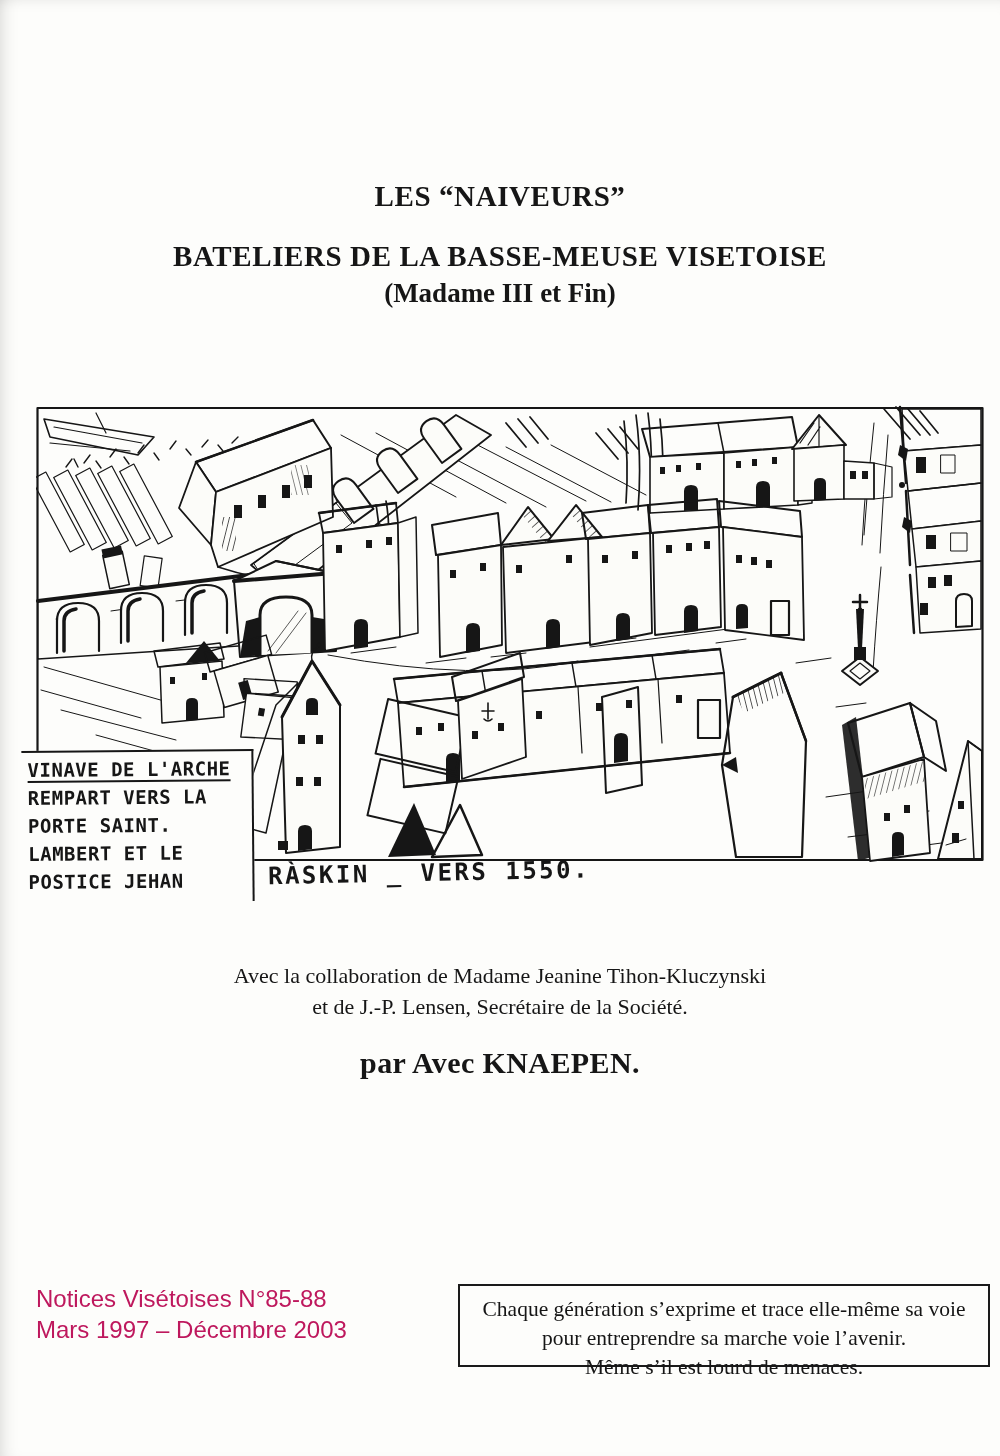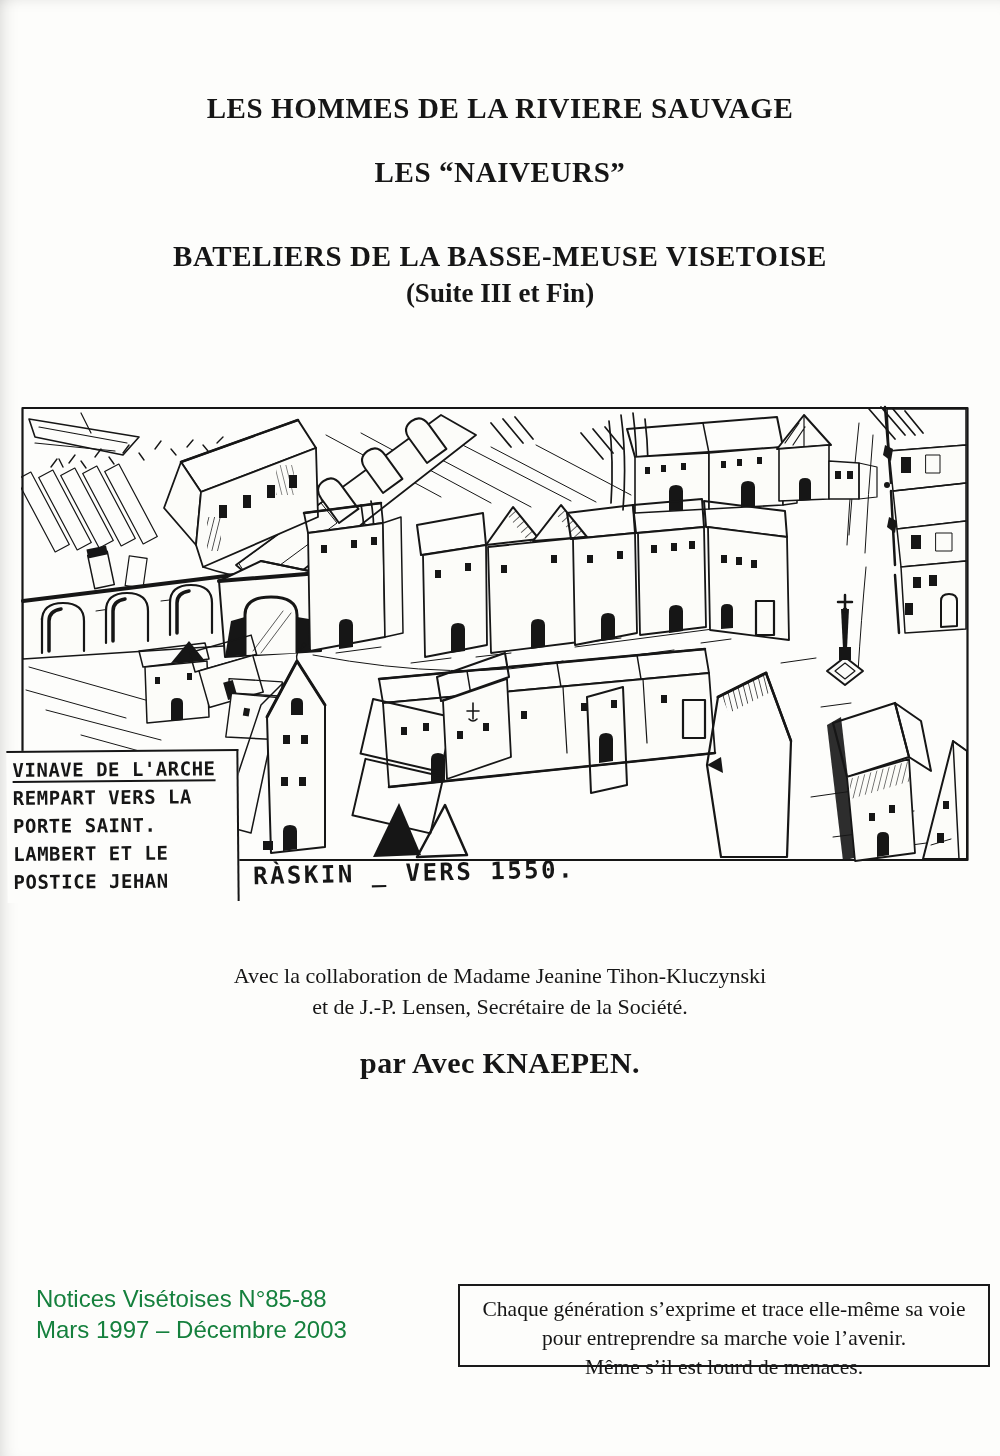--- a/index.html
+++ b/index.html
@@ -8,63 +8,62 @@
     background:#fdfdfb;color:#161616;overflow:hidden;
     font-family:"Liberation Serif",serif;
     box-shadow:inset 14px 0 20px -16px rgba(0,0,0,.22), inset 0 12px 16px -14px rgba(0,0,0,.10);
   }
   .ctr{position:absolute;left:0;width:100%;text-align:center;}
   .title{font-weight:bold;font-size:29px;letter-spacing:.6px;}
   .title-sub{font-weight:bold;font-size:27px;}
   .collab{font-size:22px;line-height:31px;}
   .author{font-weight:bold;font-size:30px;letter-spacing:.4px;}
 
-  .figure{position:absolute;left:21px;top:405px;width:950px;height:478px;}
+  .figure{position:absolute;left:36px;top:405px;width:950px;height:478px;}
   .figure svg{position:absolute;left:0;top:0;}
 
   .annotation{
     position:absolute;left:-14px;top:345px;width:232px;height:152px;box-sizing:border-box;
     background:#fdfdfb;border-top:2px solid #161616;border-right:2px solid #161616;
     padding:3px 2px 0 6px;
     font-family:"DejaVu Sans Mono",monospace;font-weight:bold;
     font-size:19px;line-height:28px;letter-spacing:.5px;white-space:nowrap;
     transform:rotate(-.5deg);
   }
   .annotation .u{text-decoration:underline;text-decoration-thickness:2px;text-underline-offset:4px;}
   .caption{
     position:absolute;left:232px;top:453px;width:400px;
     font-family:"DejaVu Sans Mono",monospace;font-weight:bold;
     font-size:24px;letter-spacing:2.5px;white-space:nowrap;
     transform:rotate(-1.2deg);
   }
 
   .issue{
     position:absolute;left:36px;top:1283px;
-    font-family:"Liberation Sans",sans-serif;font-size:24px;line-height:31px;color:#15803d;
+    font-family:"Liberation Sans",sans-serif;font-size:24px;line-height:31px;color:#be185d;
   }
   .quote-box{
     position:absolute;left:458px;top:1284px;width:532px;height:83px;box-sizing:border-box;
     border:2px solid #1a1a1a;text-align:center;padding-top:9px;
     font-size:21.5px;line-height:29px;
   }
 
   
   .ln{stroke:#161616;fill:none;stroke-linecap:round;stroke-linejoin:round;}
   .wh{fill:#fcfcf9;stroke:#161616;stroke-linejoin:round;}
   .bk{fill:#161616;stroke:none;}
 </style>
 </head>
 <body>
 
 <div class="page">
 
-  <div class="ctr title" style="top:92px">LES HOMMES DE LA RIVIERE SAUVAGE</div>
-  <div class="ctr title" style="top:156px">LES “NAIVEURS”</div>
+  <div class="ctr title" style="top:180px">LES “NAIVEURS”</div>
   <div class="ctr title" style="top:240px">BATELIERS DE LA BASSE-MEUSE VISETOISE</div>
-  <div class="ctr title-sub" style="top:278px">(Suite III et Fin)</div>
+  <div class="ctr title-sub" style="top:278px">(Madame III et Fin)</div>
 
   <div class="figure">
     <svg width="950" height="478" viewBox="0 0 950 478">
       <defs>
         <pattern id="hv1" patternUnits="userSpaceOnUse" width="5.5" height="5.5" patternTransform="rotate(14)">
           <line x1="0" y1="0" x2="0" y2="5.5" stroke="#161616" stroke-width="1.4"></line>
         </pattern>
         <pattern id="hv2" patternUnits="userSpaceOnUse" width="5.5" height="5.5" patternTransform="rotate(-14)">
           <line x1="0" y1="0" x2="0" y2="5.5" stroke="#161616" stroke-width="1.4"></line>
         </pattern>

